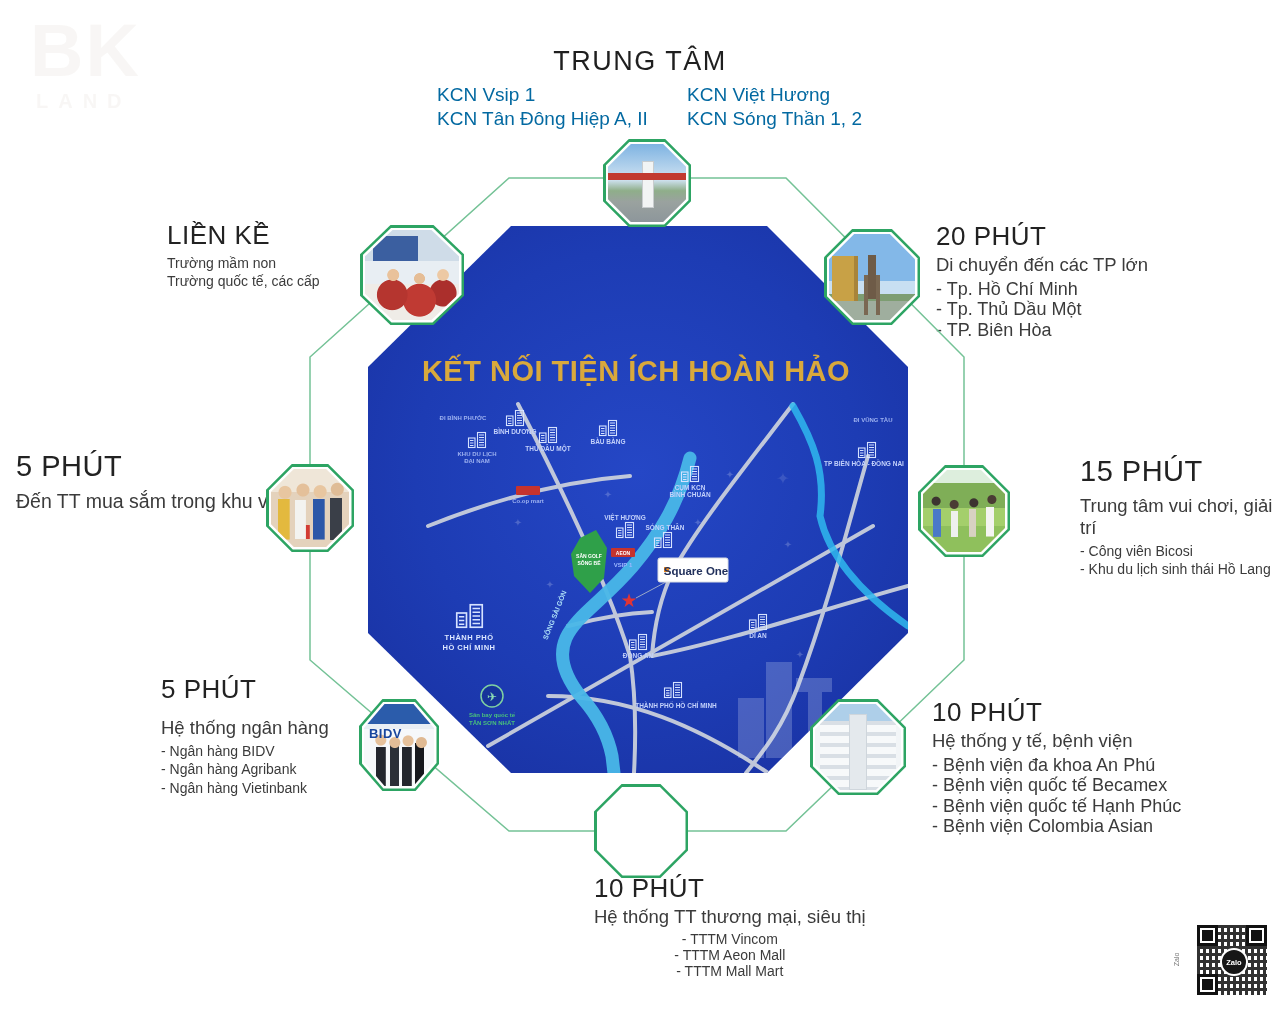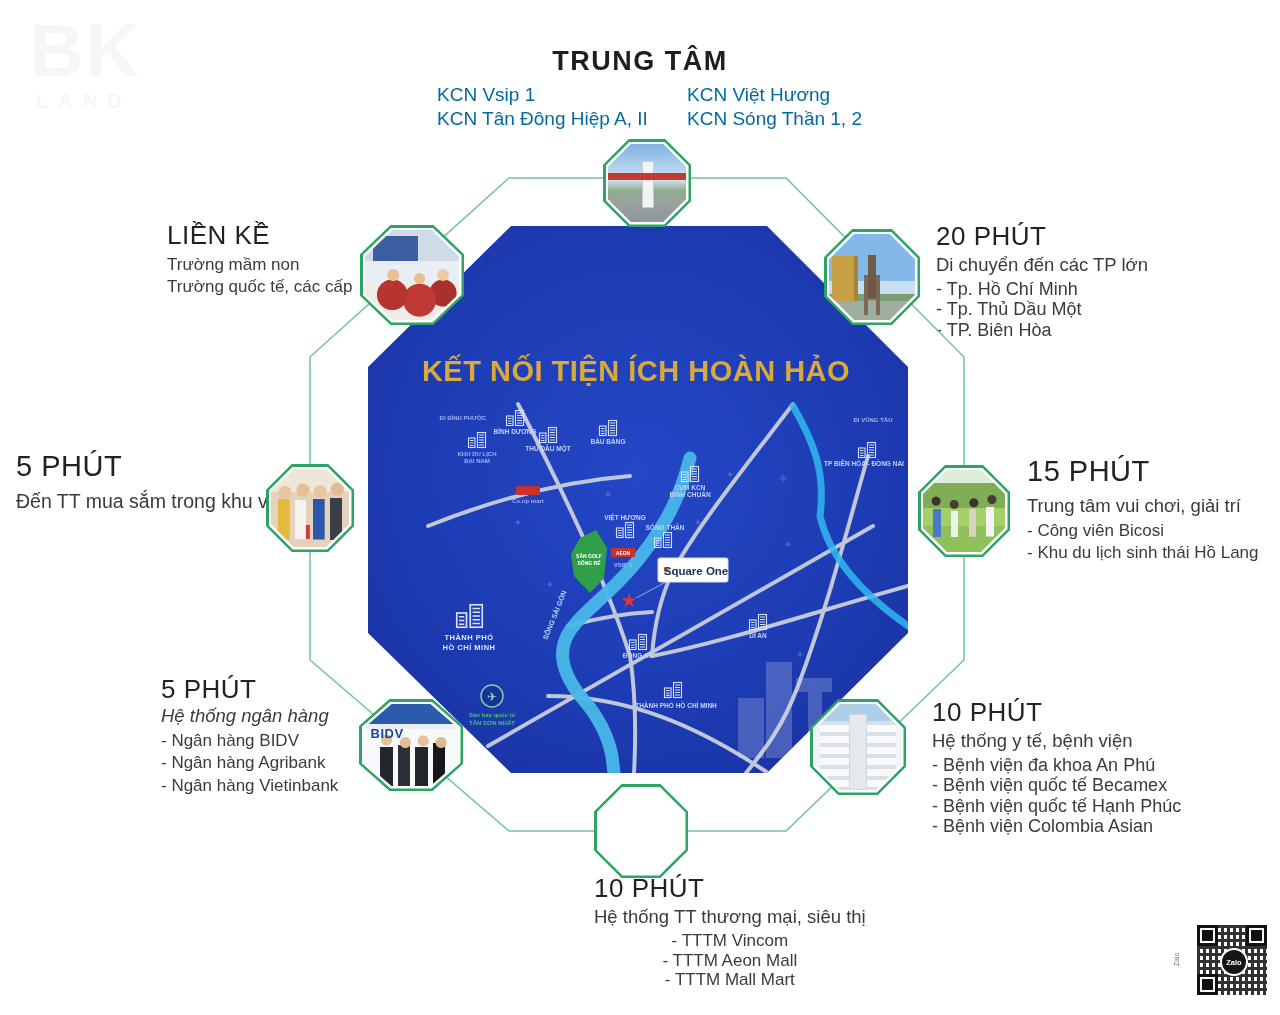--- a/index.html
+++ b/index.html
@@ -6,27 +6,27 @@
   .canvas{position:relative;width:1280px;height:1015px;background:#ffffff;overflow:hidden;
           font-family:"Liberation Sans",sans-serif;color:#2b2b2b;}
 
   
   .wm{position:absolute;left:30px;top:14px;opacity:.55;color:#f2efec;}
   .wm .wm-bk{font-size:74px;font-weight:bold;letter-spacing:2px;line-height:1;color:#f3f0ed;}
   .wm .wm-sub{font-size:20px;font-weight:bold;letter-spacing:10px;color:#f3f0ed;margin-top:2px;margin-left:6px;}
 
   
   .tb{position:absolute;}
-  .main-title{font-size:27px;font-weight:bold;color:#1f1f1f;letter-spacing:1.5px;text-align:center;}
+  .main-title{font-size:27px;font-weight:normal;color:#1f1f1f;letter-spacing:1.5px;text-align:center;}
   .kcn div{font-size:19px;color:#0369a1;line-height:1.24;}
   .sec-title{font-size:26px;font-weight:normal;color:#222;letter-spacing:.5px;}
   .sec-title.big{font-size:29px;}
   .sec-sub{font-size:18.5px;color:#3b3b3b;margin-top:7px;}
   .sec-list{margin-top:3px;}
-  .sec-list span{display:block;font-size:17px;color:#3b3b3b;line-height:1.32;}
+  .sec-list span{display:block;font-size:14px;color:#3b3b3b;line-height:1.32;}
   .sec-list.tight span{font-size:18px;line-height:1.13;}
   .sec-list.med span{line-height:1.16;text-align:center;}
 
   
   .ring{position:absolute;left:0;top:0;z-index:1;}
 
   
   .map{position:absolute;left:368px;top:226px;width:540px;height:547px;z-index:2;
        clip-path:polygon(143px 0,399px 0,540px 141px,540px 407px,399px 547px,143px 547px,0 407px,0 141px);
        background:radial-gradient(circle at 50% 45%, #2547c6 0%, #1d3cb4 55%, #182f9e 100%);}
@@ -297,21 +297,21 @@
     <div class="oct ow"></div>
     <div class="oct ph ph-shop"></div>
   </div>
 
   <div class="badge" style="left:918px;top:465px;width:92px;height:92px;">
     <div class="oct ob"></div>
     <div class="oct ow"></div>
     <div class="oct ph ph-park"></div>
   </div>
 
-  <div class="badge" style="left:359px;top:699px;width:104px;height:92px;border-radius:24px;">
+  <div class="badge" style="left:359px;top:699px;width:80px;height:92px;border-radius:24px;">
     <div class="oct ob"></div>
     <div class="oct ow"></div>
     <div class="oct ph ph-bidv">
       <span class="bidv-txt">BIDV</span>
     </div>
   </div>
 
   <div class="badge" style="left:810px;top:699px;width:96px;height:96px;">
     <div class="oct ob"></div>
     <div class="oct ow"></div>
@@ -339,32 +339,32 @@
       <span>- Tp. Thủ Dầu Một</span>
       <span>- TP. Biên Hòa</span>
     </div>
   </div>
 
   <div class="tb" style="left:16px;top:450px;">
     <div class="sec-title big">5 PHÚT</div>
     <div class="sec-sub" style="font-size:19.5px;">Đến TT mua sắm trong khu vực</div>
   </div>
 
-  <div class="tb" style="left:1027px;top:455px;">
+  <div class="tb" style="left:1080px;top:455px;">
     <div class="sec-title big">15 PHÚT</div>
     <div class="sec-sub">Trung tâm vui chơi, giải trí</div>
     <div class="sec-list">
       <span>- Công viên Bicosi</span>
       <span>- Khu du lịch sinh thái Hồ Lang</span>
     </div>
   </div>
 
   <div class="tb" style="left:161px;top:674px;">
     <div class="sec-title">5 PHÚT</div>
-    <div class="sec-sub" style="margin-top:0;font-style:italic;">Hệ thống ngân hàng</div>
+    <div class="sec-sub" style="margin-top:12px;">Hệ thống ngân hàng</div>
     <div class="sec-list">
       <span>- Ngân hàng BIDV</span>
       <span>- Ngân hàng Agribank</span>
       <span>- Ngân hàng Vietinbank</span>
     </div>
   </div>
 
   <div class="tb" style="left:932px;top:697px;">
     <div class="sec-title">10 PHÚT</div>
     <div class="sec-sub" style="margin-top:2px;">Hệ thống y tế, bệnh viện</div>

